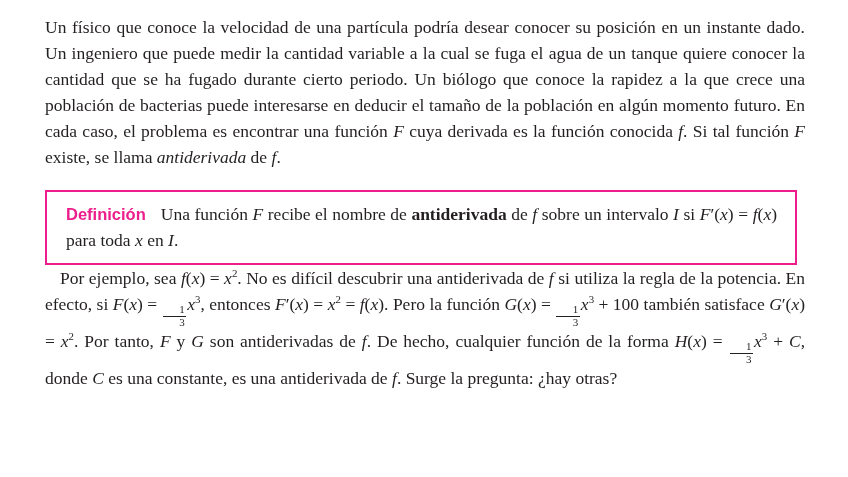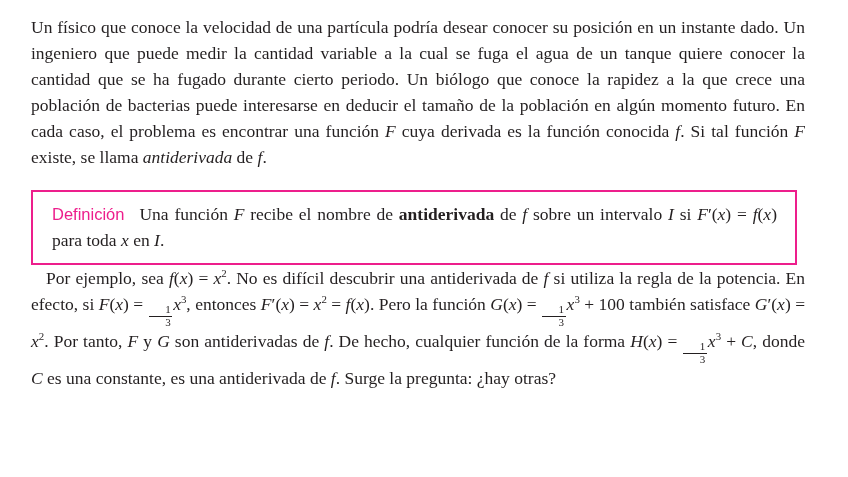--- a/index.html
+++ b/index.html
@@ -2,21 +2,21 @@
 <html><head>
 <meta charset="utf-8">
 <style>
   html, body { margin: 0; padding: 0; background: #ffffff; }
   .page {
     position: relative;
     width: 848px;
     height: 477px;
     background: #ffffff;
     box-sizing: border-box;
-    padding: 14px 43px 0 31px;
+    padding: 14px 43px 0 45px;
     overflow: hidden;
   }
   .body-text {
     font-family: "Liberation Serif", "DejaVu Serif", serif;
     font-size: 17.5px;
     line-height: 26px;
     color: #231f20;
     text-align: justify;
     margin: 0;
   }
@@ -37,21 +37,21 @@
   .frac .den { padding: 0 1.5px; }
   .def-box {
     border: 2px solid #ed1e8c;
     margin: 20px 8px 0 0;
     padding: 9px 18px 10px 19px;
     box-sizing: border-box;
     background: #ffffff;
   }
   .def-label {
     font-family: "Liberation Sans", "DejaVu Sans", sans-serif;
-    font-weight: normal;
+    font-weight: bold;
     font-size: 16.5px;
     color: #ed1e8c;
     margin-right: 15px;
   }
   .example { text-indent: 15px; }
 </style>
 </head>
 <body>
 
 <main class="page">

